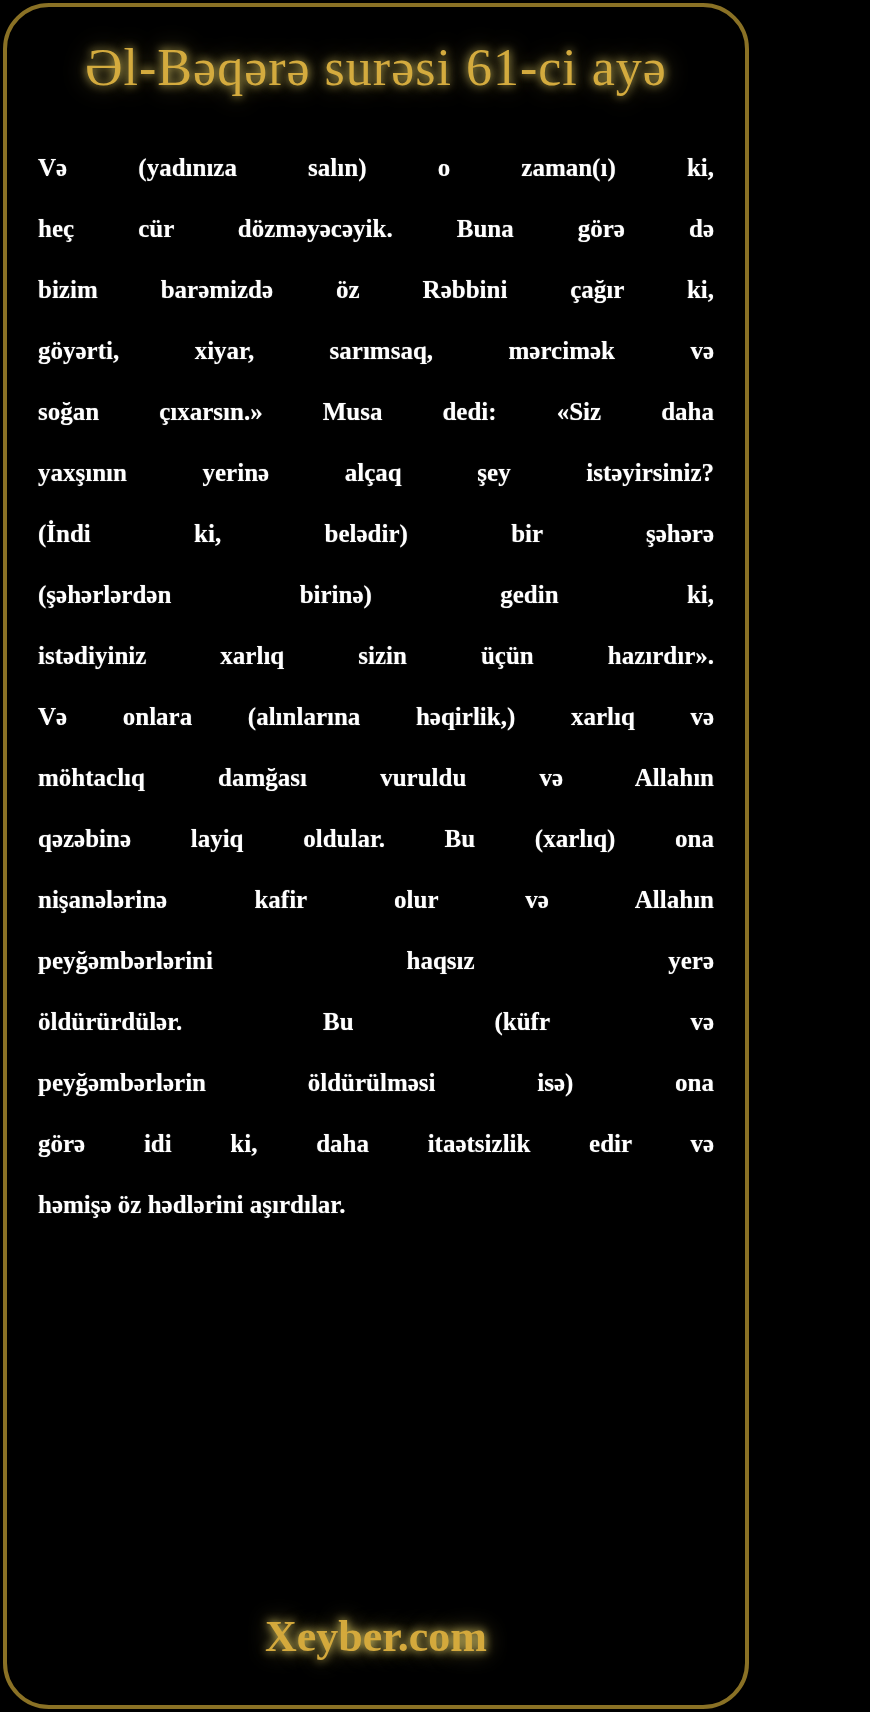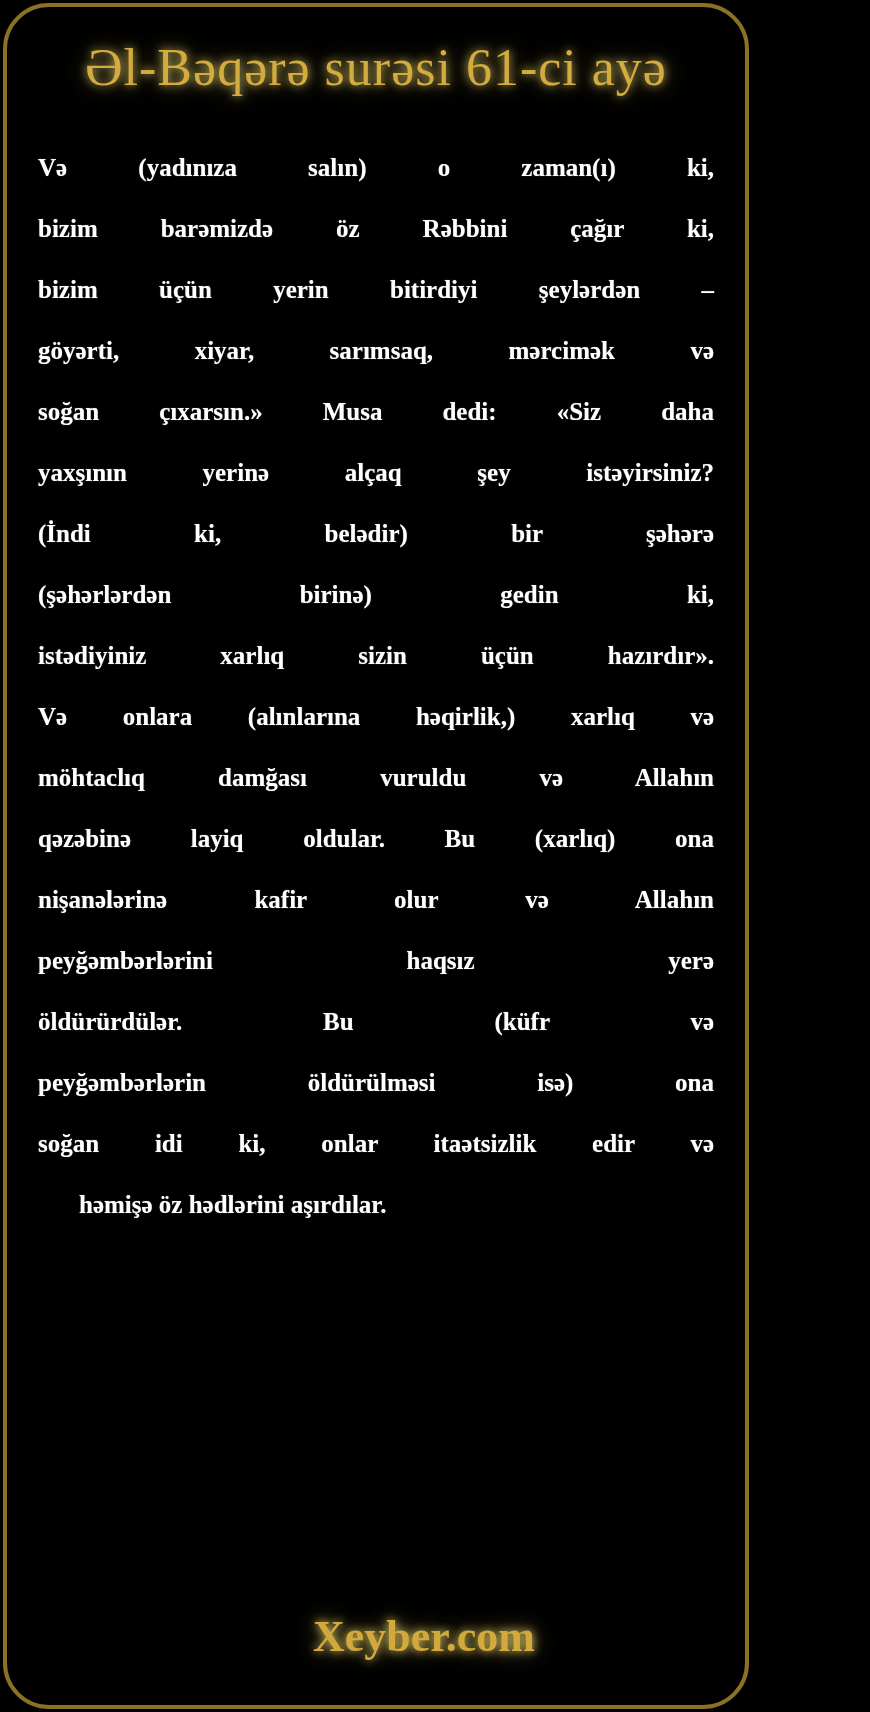--- a/index.html
+++ b/index.html
@@ -41,59 +41,57 @@
     font-weight: bold;
     font-size: 25px;
     line-height: 61px;
     text-align: justify;
     text-align-last: justify;
     white-space: normal;
     text-shadow: 0 0 1px rgba(255,255,255,0.5);
   }
   .line.last {
     text-align-last: left;
-    margin-left: 41px;
   }
   .footer {
     position: absolute;
     bottom: 50px;
     left: 0;
     width: 100%;
     text-align: center;
     font-size: 44px;
     font-weight: bold;
     color: #d4a93c;
     text-shadow: 0 0 10px rgba(246, 224, 112, 0.9),
                  0 0 22px rgba(246, 224, 112, 0.5);
-    padding-left: 48px;
   }
 </style>
 </head>
 <body>
 
 <div class="page">
   <div class="frame"></div>
 
   <h1 class="title">Əl-Bəqərə surəsi 61-ci ayə</h1>
 
   <div class="verse">
     <div class="line">Və (yadınıza salın) o zaman(ı) ki,</div>
+    <div class="line">heç cür dözməyəcəyik. Buna görə də</div>
     <div class="line">bizim barəmizdə öz Rəbbini çağır ki,</div>
-    <div class="line">bizim üçün yerin bitirdiyi şeylərdən –</div>
     <div class="line">göyərti, xiyar, sarımsaq, mərcimək və</div>
     <div class="line">soğan çıxarsın.» Musa dedi: «Siz daha</div>
     <div class="line">yaxşının yerinə alçaq şey istəyirsiniz?</div>
     <div class="line">(İndi ki, belədir) bir şəhərə</div>
     <div class="line">(şəhərlərdən birinə) gedin ki,</div>
     <div class="line">istədiyiniz xarlıq sizin üçün hazırdır».</div>
     <div class="line">Və onlara (alınlarına həqirlik,) xarlıq və</div>
     <div class="line">möhtaclıq damğası vuruldu və Allahın</div>
     <div class="line">qəzəbinə layiq oldular. Bu (xarlıq) ona</div>
     <div class="line">nişanələrinə kafir olur və Allahın</div>
     <div class="line">peyğəmbərlərini haqsız yerə</div>
     <div class="line">öldürürdülər. Bu (küfr və</div>
     <div class="line">peyğəmbərlərin öldürülməsi isə) ona</div>
-    <div class="line">soğan idi ki, onlar itaətsizlik edir və</div>
+    <div class="line">görə idi ki, daha itaətsizlik edir və</div>
     <div class="line last">həmişə öz hədlərini aşırdılar.</div>
   </div>
 
   <div class="footer">Xeyber.com</div>
 </div>
 
 </body></html>

